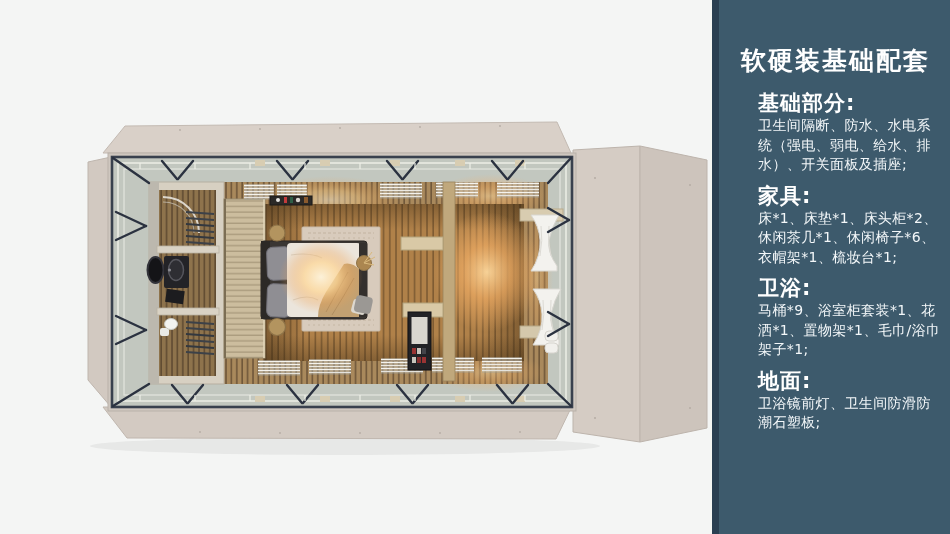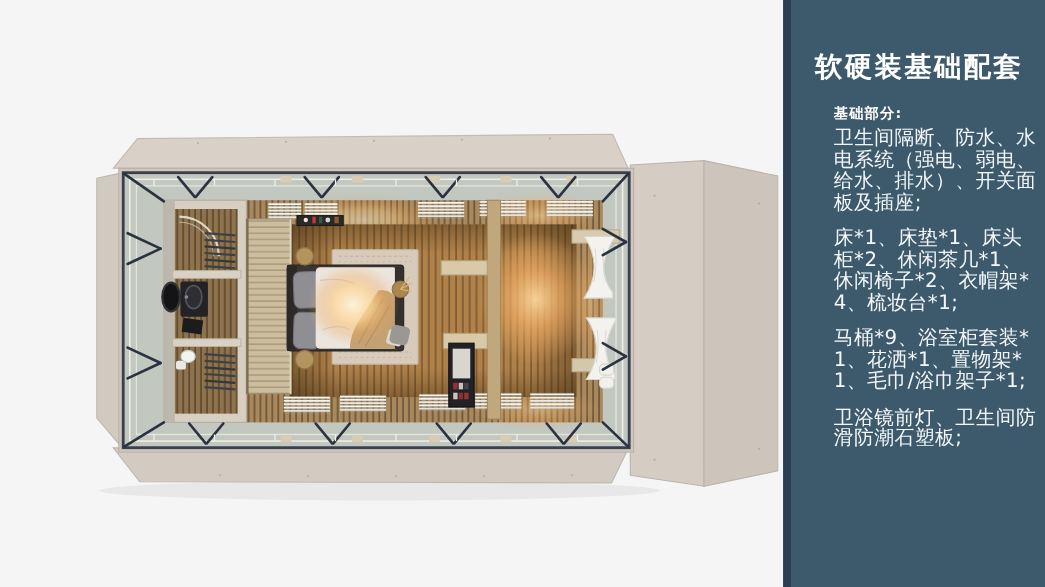--- a/index.html
+++ b/index.html
@@ -17,25 +17,25 @@
   .sidebar-edge{
     position:absolute;left:0;top:0;width:7px;height:534px;background:#2a3f52;
   }
   .sb-inner{position:absolute;left:7px;top:0;width:231px;padding:0 0 0 22px;box-sizing:border-box;}
   .sb-title{
     font-size:25px;font-weight:bold;letter-spacing:2px;line-height:27px;
     margin:47px 0 21px 0;color:#ffffff;white-space:nowrap;
   }
   .sb-section{margin:0 0 13px 17px;width:184px;}
   .sb-heading{
-    font-size:13px;font-weight:bold;line-height:17px;letter-spacing:1px;
+    font-size:21px;font-weight:bold;line-height:17px;letter-spacing:1px;
     margin:0 0 4px 0;color:#ffffff;
   }
   .sb-body{
-    font-size:18px;line-height:19.5px;letter-spacing:.4px;
+    font-size:14px;line-height:19.5px;letter-spacing:.4px;
     margin:0;color:#f3f7f9;word-break:break-all;
   }
 </style>
 </head>
 <body>
 
 <div class="canvas">
 
   <div class="render-wrap">
   <svg width="712" height="534" viewBox="0 0 712 534">
@@ -316,27 +316,30 @@
     <div class="sidebar-edge" style="background: rgb(42, 63, 82);"></div>
     <div class="sb-inner">
       <div class="sb-title">软硬装基础配套</div>
 
       <div class="sb-section">
         <p class="sb-heading">基础部分:</p>
         <p class="sb-body">卫生间隔断、防水、水电系统（强电、弱电、给水、排水）、开关面板及插座;</p>
       </div>
 
       <div class="sb-section">
-        <p class="sb-body">床*1、床垫*1、床头柜*2、休闲茶几*1、休闲椅子*2、衣帽架*4、梳妆台*1;</p>
+        <p class="sb-heading">家具:</p>
+        <p class="sb-body">床*1、床垫*1、床头柜*2、休闲茶几*1、休闲椅子*6、衣帽架*1、梳妆台*1;</p>
       </div>
 
 
       <div class="sb-section">
+        <p class="sb-heading">卫浴:</p>
         <p class="sb-body">马桶*9、浴室柜套装*1、花洒*1、置物架*1、毛巾/浴巾架子*1;</p>
       </div>
 
       <div class="sb-section">
+        <p class="sb-heading">地面:</p>
         <p class="sb-body">卫浴镜前灯、卫生间防滑防潮石塑板;</p>
       </div>
     </div>
   </div>
 
 </div>
 
 </body></html>

